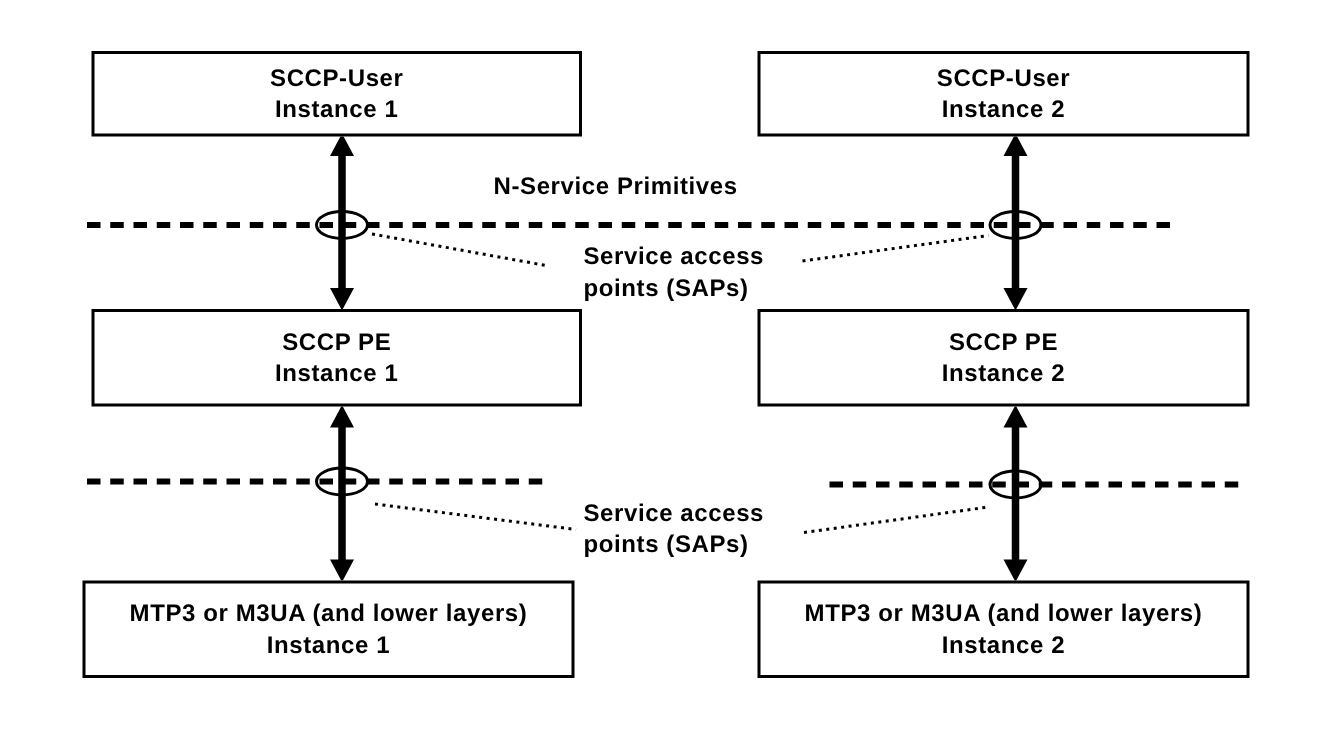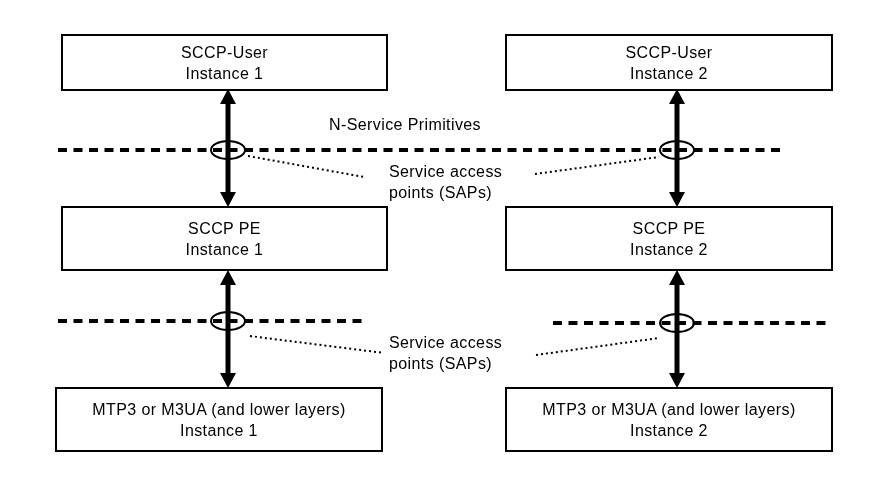--- a/index.html
+++ b/index.html
@@ -11,20 +11,21 @@
     background: var(--bg);
     font-family: "Liberation Sans", "DejaVu Sans", sans-serif;
     color: var(--line);
   }
   .diagram {
     position: relative;
     width: 883px;
     height: 492px;
     background: var(--bg);
     overflow: hidden;
+    font-weight: bold;
   }
   .connectors {
     position: absolute;
     left: 0; top: 0;
     width: 883px; height: 492px;
   }
   .node {
     position: absolute;
     border: 2px solid var(--line);
     background: var(--bg);

